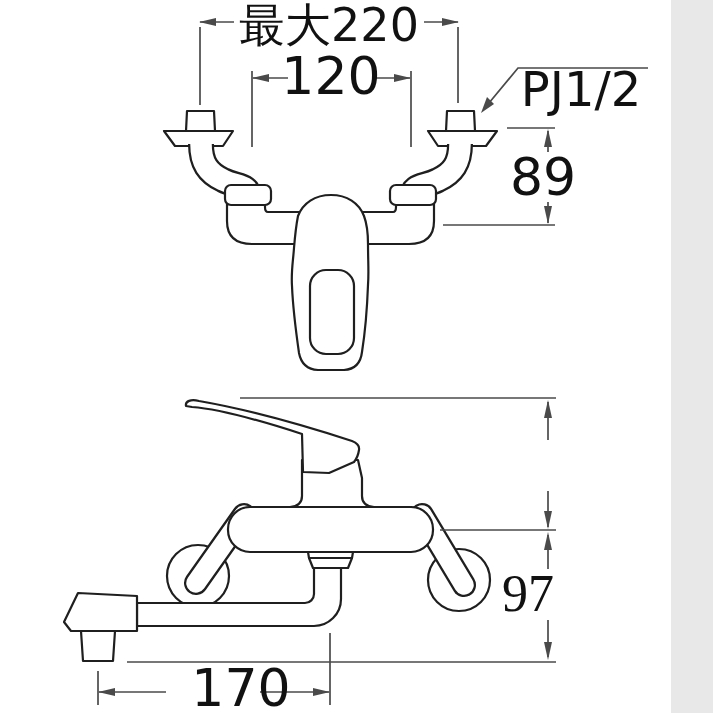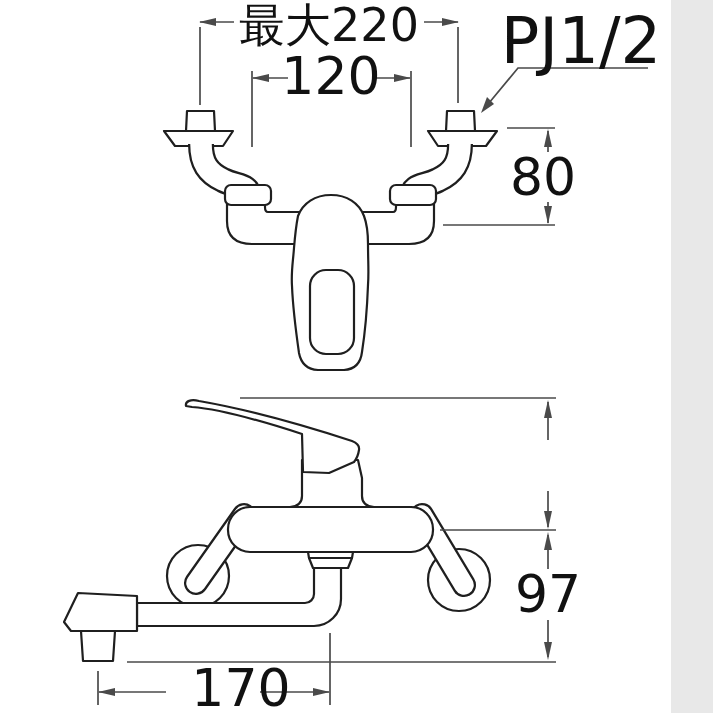--- a/index.html
+++ b/index.html
@@ -16,21 +16,21 @@
   .po2 { fill:none; stroke:var(--line); stroke-width:24;   stroke-linecap:round; }
   .pi2 { fill:none; stroke:#ffffff;    stroke-width:19.5; stroke-linecap:round; }
   .dim { fill:none; stroke:var(--dim); stroke-width:1.7; }
   .ah  { fill:var(--dim); stroke:none; }
   .lbl {
     position:absolute; transform:translate(-50%,-50%);
     color:var(--text); white-space:nowrap; line-height:1; letter-spacing:0;
   }
   .lbl-kanji { font-size:46px; }
   .lbl-num   { font-size:52px; }
-  .lbl-thread{ font-size:64px; }
+  .lbl-thread{ font-size:48px;margin-top:48px; }
 </style>
 </head>
 <body>
 
 <div id="stage">
 
   <svg width="713" height="713" viewBox="0 0 713 713">
 
     <g>
 
@@ -142,16 +142,16 @@
       <line class="dim" x1="99" y1="692" x2="166" y2="692"></line>
       <line class="dim" x1="260" y1="692" x2="329" y2="692"></line>
       <polygon class="ah" points="98,692 115,688 115,696"></polygon>
       <polygon class="ah" points="330,692 313,688 313,696"></polygon>
     </g>
   </svg>
 
   <div class="lbl lbl-kanji" style="left:329px; top:25px;">最大220</div>
   <div class="lbl lbl-num" style="left:331px; top:76px;">120</div>
   <div class="lbl lbl-thread" style="left:581px; top:41px;">PJ1/2</div>
-  <div class="lbl lbl-num" style="left:543px; top:177px;">80</div>
-  <div class="lbl lbl-num" style="left:548px; top:594px;">97</div>
+  <div class="lbl lbl-num" style="left:543px; top:177px;">89</div>
+  <div class="lbl lbl-num" style="left:528px; top:594px;font-family:Liberation Serif, serif;">97</div>
   <div class="lbl lbl-num" style="left:213px; top:688px;margin-left:28px;">170</div>
 </div>
 
 </body></html>

